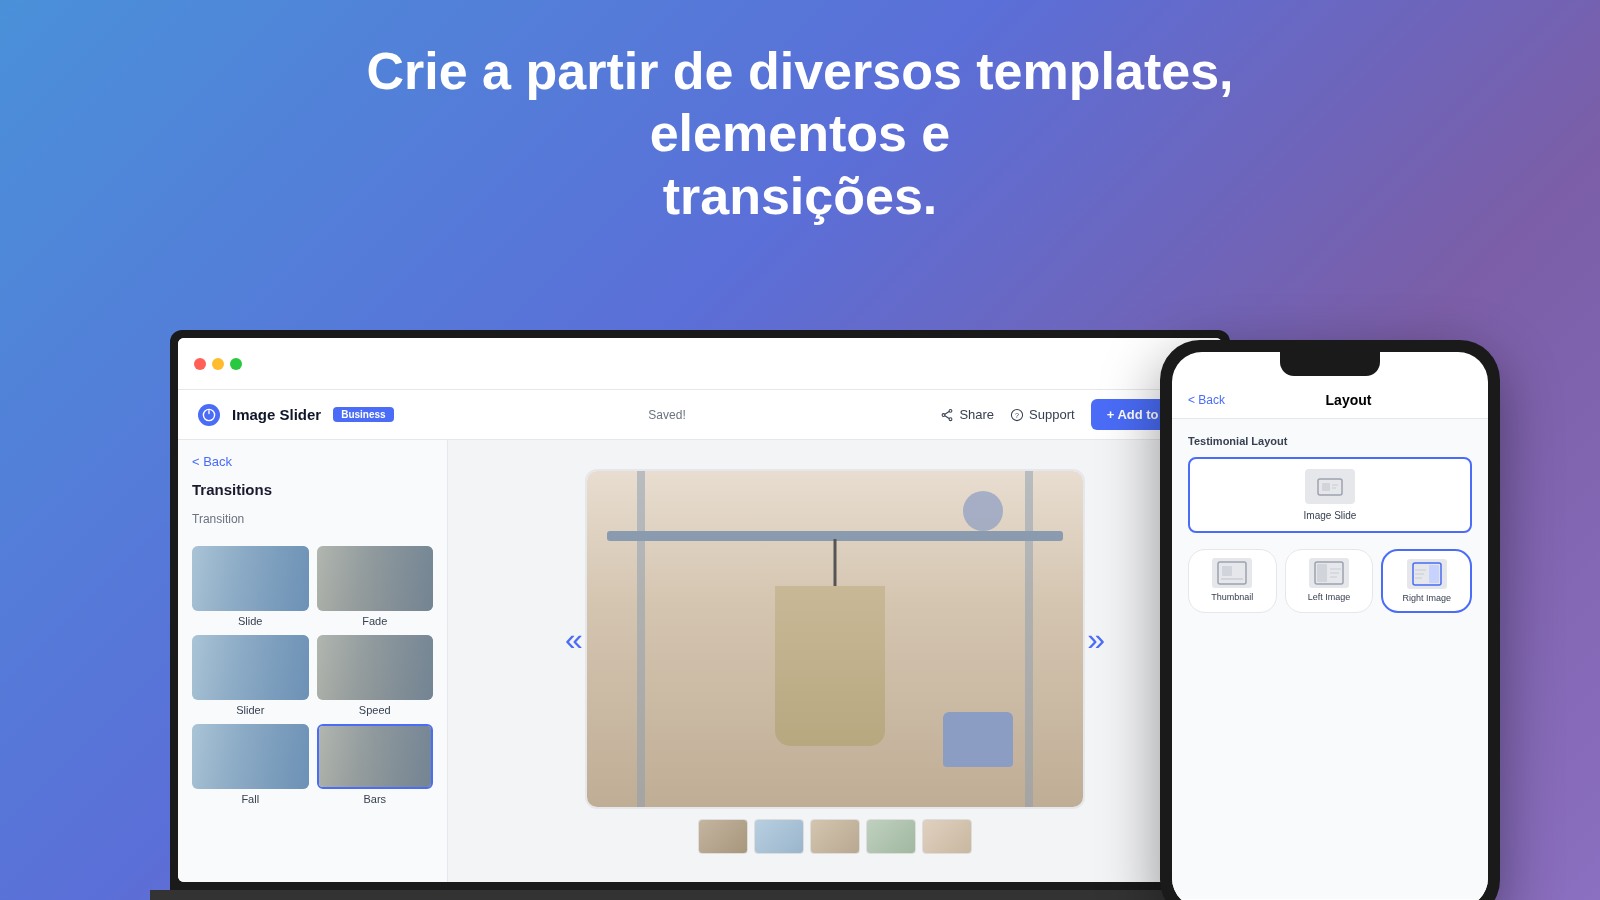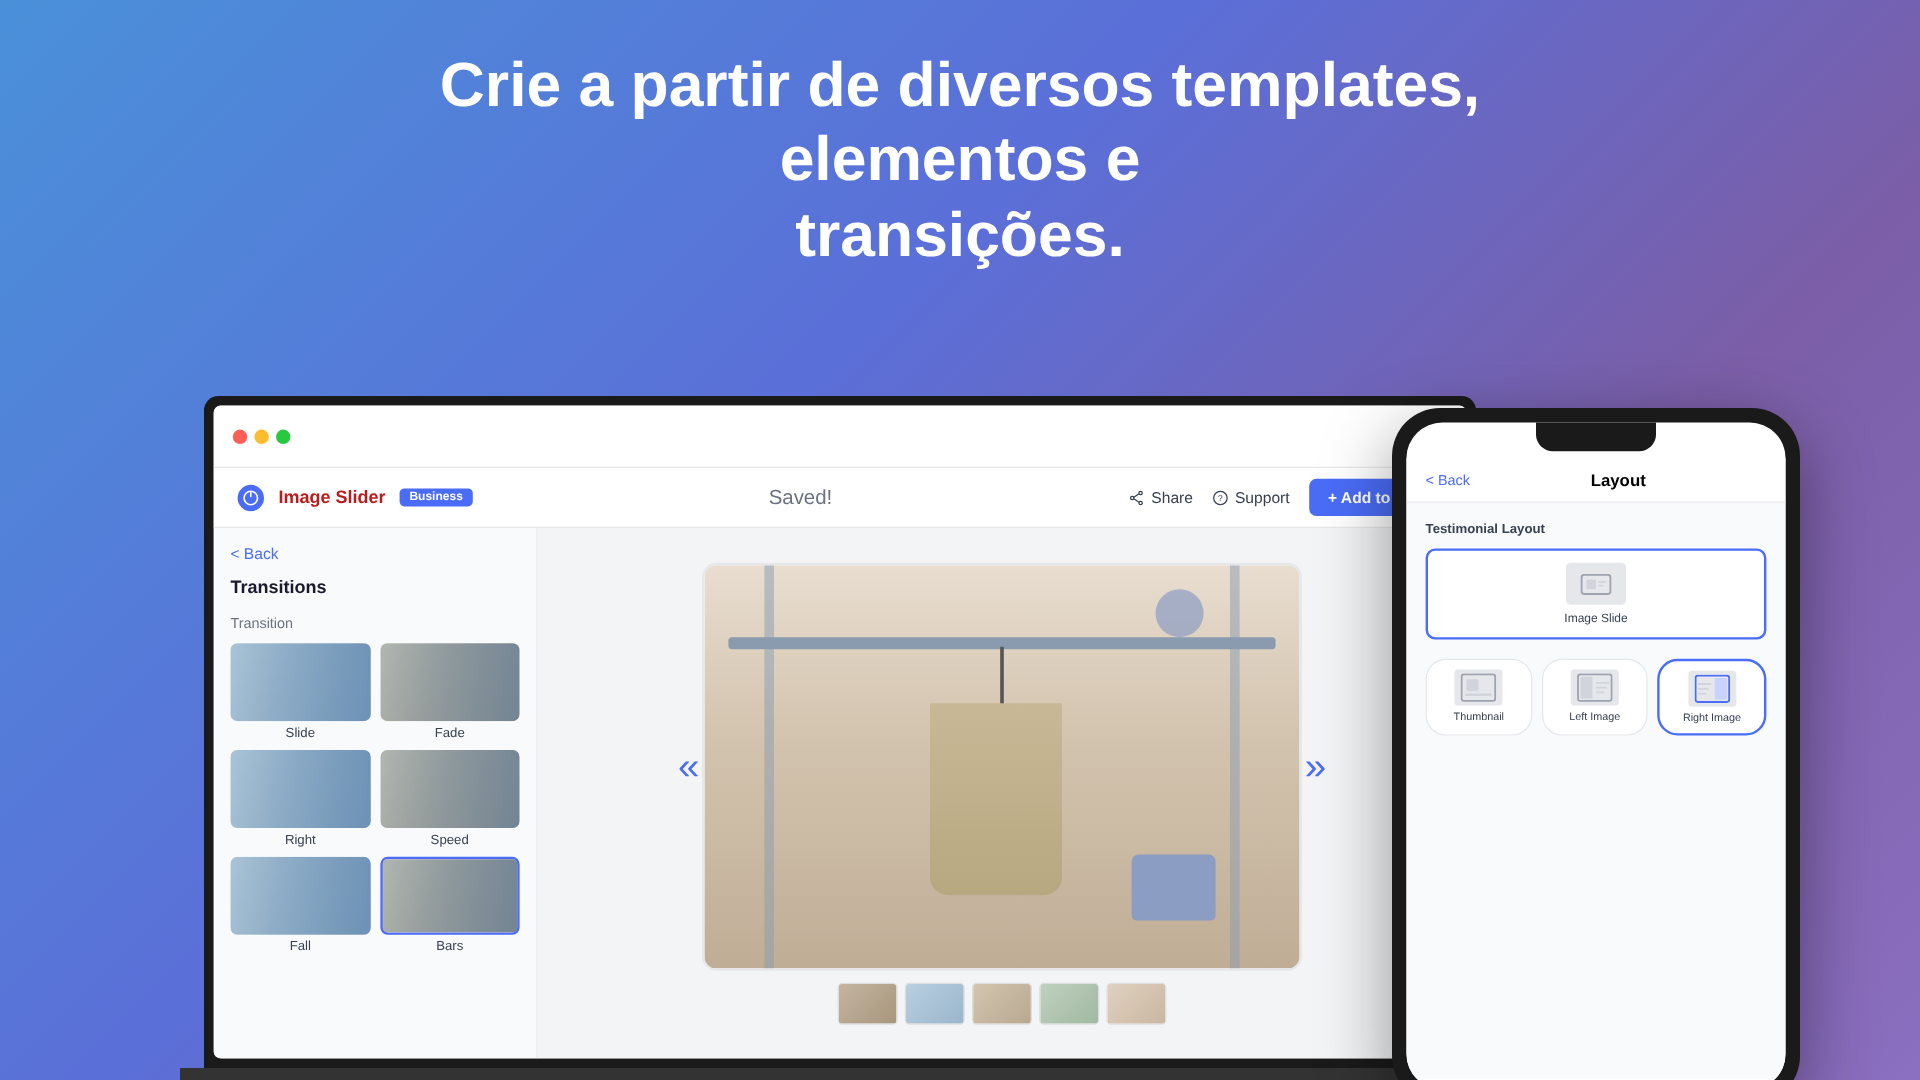--- a/index.html
+++ b/index.html
@@ -132,33 +132,33 @@
       display: flex;
       align-items: center;
       justify-content: center;
       color: white;
       font-size: 10px;
       font-weight: bold;
     }
     .app-title {
       font-size: 15px;
       font-weight: 600;
-      color: #b91c1c;
+      color: #0f172a;
     }
     .badge-business {
       background: #4a6cf7;
       color: white;
       font-size: 10px;
       padding: 2px 8px;
       border-radius: 4px;
       font-weight: 600;
     }
     .saved-text {
       margin-left: auto;
-      font-size: 17px;
+      font-size: 12px;
       color: #6b7280;
     }
     .header-actions {
       display: flex;
       align-items: center;
       gap: 16px;
       margin-left: auto;
     }
     .share-btn {
       display: flex;
@@ -216,21 +216,21 @@
     }
     .sidebar-title {
       font-size: 15px;
       font-weight: 600;
       color: #1a1a2e;
       margin-bottom: 14px;
     }
     .transition-label {
       font-size: 12px;
       color: #6b7280;
-      margin-bottom: 10px;
+      margin-bottom: 20px;
     }
     .transition-grid {
       display: grid;
       grid-template-columns: 1fr 1fr;
       gap: 8px;
     }
     .transition-item {
       display: flex;
       flex-direction: column;
       align-items: center;
@@ -580,21 +580,21 @@
                   <div class="transition-thumb">
                     <div class="transition-thumb-img" style="background:linear-gradient(110deg,#c4b8a0 0%,#a89880 40%,#8a7860 100%);"></div>
                   </div>
                   <span class="transition-name">Fade</span>
                 </div>
 
                 <div class="transition-item">
                   <div class="transition-thumb">
                     <div class="transition-thumb-img" style="background:linear-gradient(110deg,#b8cfe0 0%,#9ab5cc 40%,#7a9ab8 100%);"></div>
                   </div>
-                  <span class="transition-name">Right</span>
+                  <span class="transition-name">Slider</span>
                 </div>
 
                 <div class="transition-item">
                   <div class="transition-thumb">
                     <div class="transition-thumb-img" style="background:linear-gradient(110deg,#c4b8a0 0%,#a89880 40%,#8a7860 100%);"></div>
                   </div>
                   <span class="transition-name">Speed</span>
                 </div>
 
                 <div class="transition-item">

